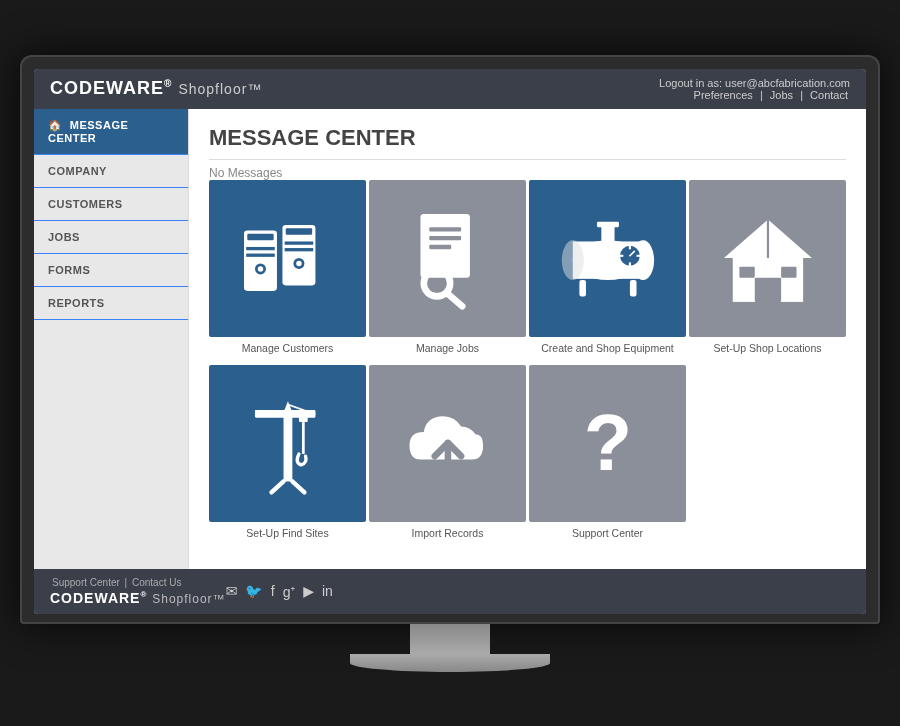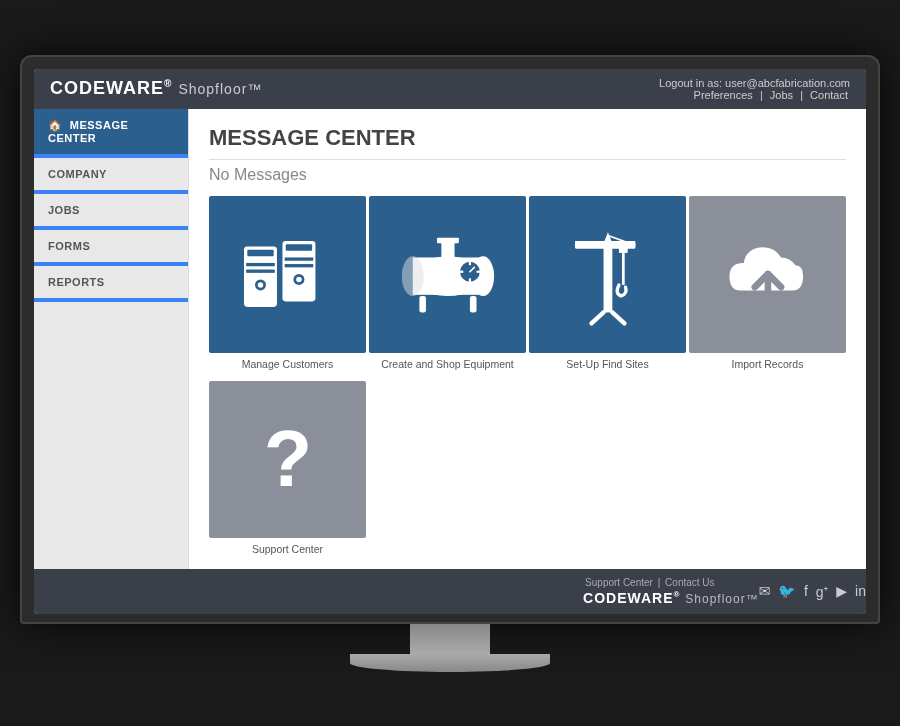--- a/index.html
+++ b/index.html
@@ -75,21 +75,21 @@
       background: #e8e8e8;
       border-right: 1px solid #ddd;
       flex-shrink: 0;
     }
     .sidebar-item {
       padding: 10px 14px;
       font-size: 11px;
       font-weight: bold;
       color: #555;
       cursor: pointer;
-      border-bottom: 4px solid #3b82f6;
+      border-bottom: 1px solid #3b82f6;
       text-transform: uppercase;
       letter-spacing: 0.5px;
     }
     .sidebar-item.active {
       background: #2b5f8e;
       color: #fff;
     }
     .sidebar-item.active .home-icon { color: #fff; margin-right: 4px; }
     .home-icon { margin-right: 4px; }
 
@@ -102,23 +102,22 @@
     }
     .page-title {
       font-size: 22px;
       font-weight: bold;
       color: #444;
       margin-bottom: 6px;
       border-bottom: 1px solid #ddd;
       padding-bottom: 8px;
     }
     .no-messages {
-      font-size: 16px;
+      font-size: 12px;
       color: #888;
-      margin-bottom: 12px;
     }
 
     
     .tile-grid {
       display: grid;
       grid-template-columns: repeat(4, 1fr);
       gap: 3px;
     }
     .tile {
       display: flex;
@@ -145,23 +144,23 @@
       font-size: 10.5px;
       color: #555;
       text-align: center;
       margin-top: 5px;
       margin-bottom: 8px;
     }
 
     
     .footer {
       background: #3a3f4a;
-      padding: 8px 0;
-      display: flex;
-      justify-content: flex-end;
+      padding: 8px 16px;
+      display: flex;
+      justify-content: flex-start;
       align-items: center;
     }
     .footer-left { }
     .footer-links {
       font-size: 10px;
       color: #aaa;
       margin-bottom: 2px;
     }
     .footer-links a { color: #aaa; text-decoration: none; margin: 0 2px; }
     .footer-brand {
@@ -226,20 +225,21 @@
       </div>
 
       <div class="app-layout">
 
         <nav class="sidebar">
           <div class="sidebar-item active">
             <span class="home-icon">🏠</span>
             MESSAGE CENTER
           </div>
           <div class="sidebar-item">COMPANY</div>
+          <div class="sidebar-item">CUSTOMERS</div>
           <div class="sidebar-item">JOBS</div>
           <div class="sidebar-item">FORMS</div>
           <div class="sidebar-item">REPORTS</div>
         </nav>
 
         <main class="main-content">
           <h1 class="page-title">MESSAGE CENTER</h1>
           <p class="no-messages">No Messages</p>
 
           <div class="tile-grid">
@@ -258,20 +258,33 @@
                   <rect x="48" y="23" width="24" height="6" rx="1" fill="#2b5f8e"></rect>
                   <circle cx="60" cy="55" r="5" fill="#2b5f8e"></circle>
                   <circle cx="60" cy="55" r="2.5" fill="#fff"></circle>
                   <rect x="47" y="35" width="26" height="3" fill="#2b5f8e"></rect>
                   <rect x="47" y="41" width="26" height="3" fill="#2b5f8e"></rect>
                 </svg>
               </div>
               <span class="tile-label">Manage Customers</span>
             </div>
 
+            <div class="tile">
+              <div class="tile-icon gray">
+                <svg viewBox="0 0 100 100">
+                  <rect x="25" y="10" width="45" height="58" rx="3" fill="#fff"></rect>
+                  <rect x="33" y="22" width="29" height="4" rx="1" fill="#8a8f99"></rect>
+                  <rect x="33" y="30" width="29" height="4" rx="1" fill="#8a8f99"></rect>
+                  <rect x="33" y="38" width="20" height="4" rx="1" fill="#8a8f99"></rect>
+                  <circle cx="40" cy="73" r="12" fill="none" stroke="#fff" stroke-width="6"></circle>
+                  <line x1="49" y1="82" x2="63" y2="94" stroke="#fff" stroke-width="6" stroke-linecap="round"></line>
+                </svg>
+              </div>
+              <span class="tile-label">Manage Jobs</span>
+            </div>
 
             <div class="tile">
               <div class="tile-icon blue">
                 <svg viewBox="0 0 100 100">
 
                   <ellipse cx="50" cy="52" rx="32" ry="18" fill="#fff"></ellipse>
                   <rect x="18" y="35" width="64" height="34" fill="#fff"></rect>
                   <ellipse cx="18" cy="52" rx="10" ry="18" fill="#ddd" opacity="0.5"></ellipse>
                   <ellipse cx="82" cy="52" rx="10" ry="18" fill="#fff"></ellipse>
 
@@ -286,20 +299,38 @@
                   <line x1="70" y1="54" x2="70" y2="58" stroke="#fff" stroke-width="2"></line>
                   <line x1="64" y1="48" x2="60" y2="48" stroke="#fff" stroke-width="2"></line>
                   <line x1="76" y1="48" x2="80" y2="48" stroke="#fff" stroke-width="2"></line>
                   <line x1="70" y1="48" x2="74" y2="44" stroke="#fff" stroke-width="1.5" stroke-linecap="round"></line>
                 </svg>
               </div>
               <span class="tile-label">Create and Shop Equipment</span>
             </div>
 
 
+            <div class="tile">
+              <div class="tile-icon gray">
+                <svg viewBox="0 0 100 100">
+
+                  <polygon points="10,50 50,15 90,50" fill="#fff"></polygon>
+
+                  <rect x="18" y="50" width="64" height="40" fill="#fff"></rect>
+
+                  <rect x="38" y="68" width="24" height="22" rx="1" fill="#8a8f99"></rect>
+
+                  <line x1="50" y1="15" x2="50" y2="50" stroke="#8a8f99" stroke-width="2"></line>
+
+                  <rect x="24" y="58" width="14" height="10" rx="1" fill="#8a8f99"></rect>
+                  <rect x="62" y="58" width="14" height="10" rx="1" fill="#8a8f99"></rect>
+                </svg>
+              </div>
+              <span class="tile-label">Set-Up Shop Locations</span>
+            </div>
 
             <div class="tile">
               <div class="tile-icon blue">
                 <svg viewBox="0 0 100 100">
 
                   <rect x="46" y="20" width="8" height="65" rx="1" fill="#fff"></rect>
 
                   <rect x="20" y="20" width="55" height="7" rx="1" fill="#fff"></rect>
 
                   <rect x="20" y="20" width="20" height="6" rx="1" fill="#fff"></rect>

